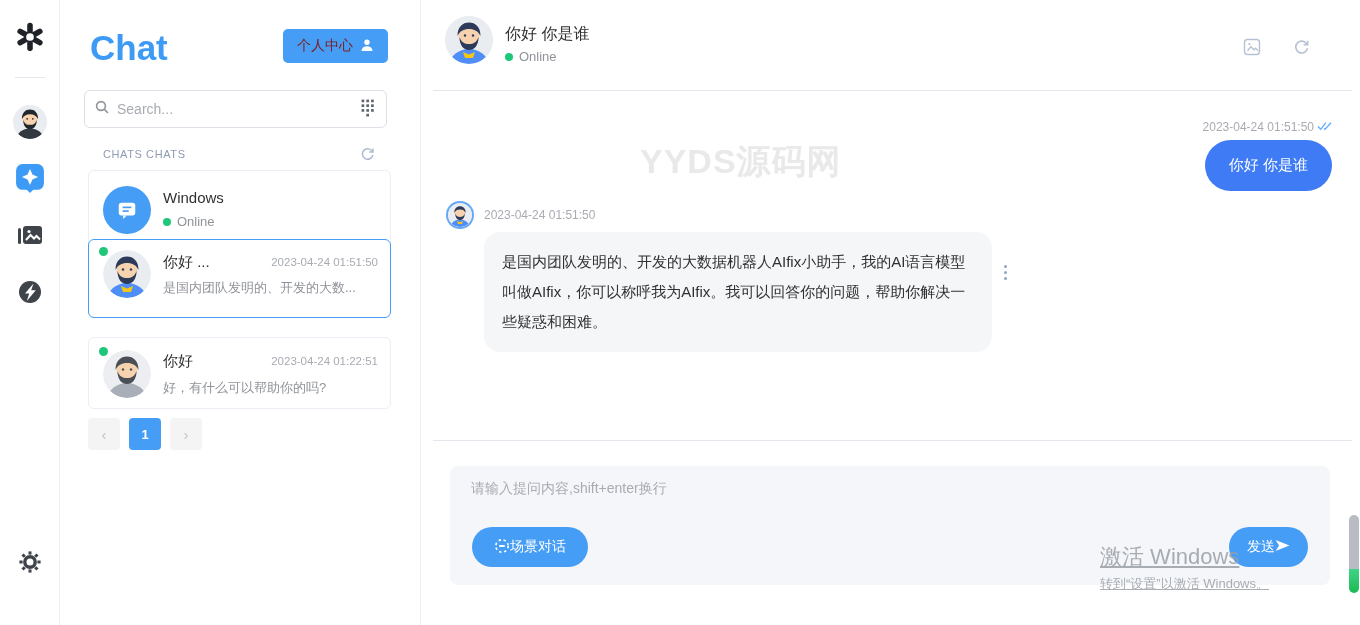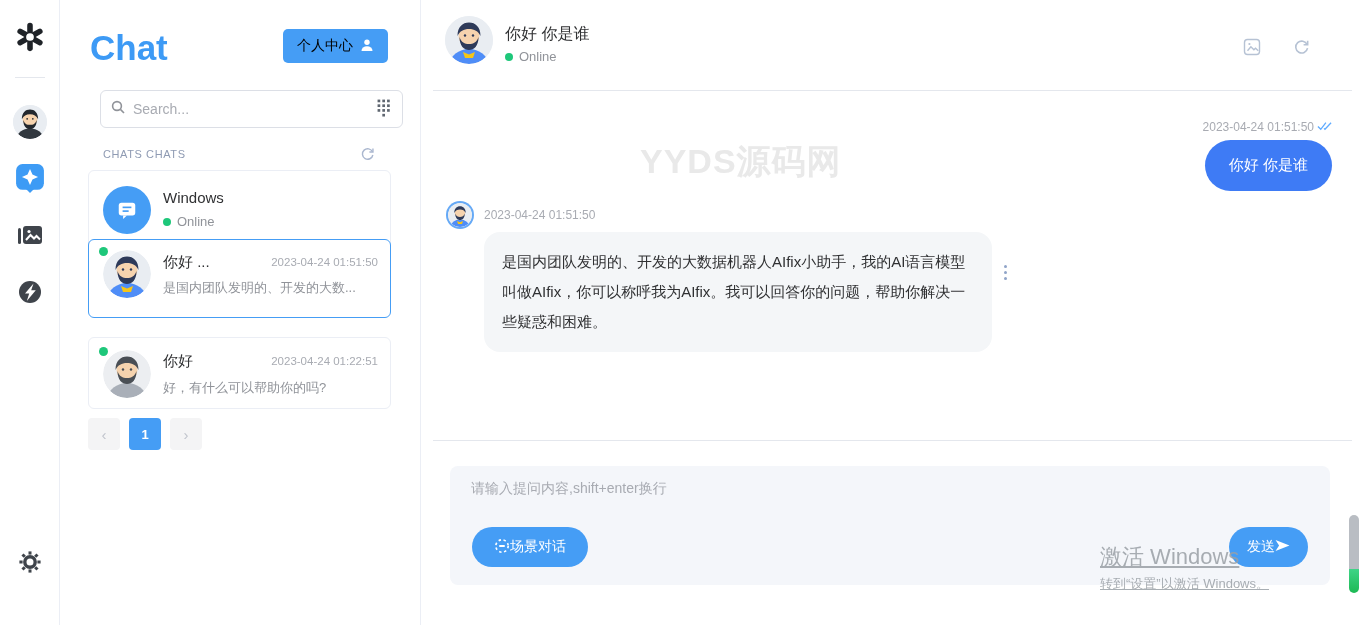--- a/index.html
+++ b/index.html
@@ -11,23 +11,23 @@
     border-right:1px solid #ebeef5; z-index:5; }
   .rail-item { position:absolute; left:50%; transform:translateX(-50%); cursor:pointer; }
   .rail-divider { position:absolute; left:15px; top:77px; width:30px; height:1px; background:#e4e7ed; }
   .rail-avatar { width:34px; height:34px; border-radius:50%; overflow:hidden; background:#e9edf2; }
 
   
   #panel { position:absolute; left:60px; top:0; width:361px; height:625px; background:#fff;
     border-right:1px solid #ebeef5; z-index:4; }
   .panel-title { position:absolute; left:30px; top:28px; font-size:35px; font-weight:bold; color:#3d9af5; }
   .profile-btn { position:absolute; right:32px; top:29px; height:34px; padding:0 14px;
-    background:#459df5; color:#000000; font-size:14px; border:none; border-radius:5px;
+    background:#459df5; color:#7f1d1d; font-size:14px; border:none; border-radius:5px;
     display:flex; align-items:center; gap:7px; cursor:pointer; }
-  .search-wrap { position:absolute; left:40px; top:90px; width:303px; height:38px;
+  .search-wrap { position:absolute; left:24px; top:90px; width:303px; height:38px;
     border:1px solid #dcdfe6; border-radius:6px; display:flex; align-items:center; padding:16px 10px; gap:8px; background:#fff; }
   .search-wrap input { flex:1; border:none; outline:none; font-size:14px; color:#606266; min-width:0;
     font-family:inherit; }
   .search-wrap input::placeholder { color:#a8abb2; }
   .recent-label { position:absolute; left:43px; top:148px; font-size:11px; color:#8f9bb3; letter-spacing:.6px; }
   .recent-refresh { position:absolute; left:300px; top:146px; cursor:pointer; }
 
   .chat-card { position:absolute; left:28px; width:303px; background:#fff;
     border:1px solid #ebeef5; border-radius:6px; cursor:pointer; }
   .chat-card.selected { border-color:#459df5; }

